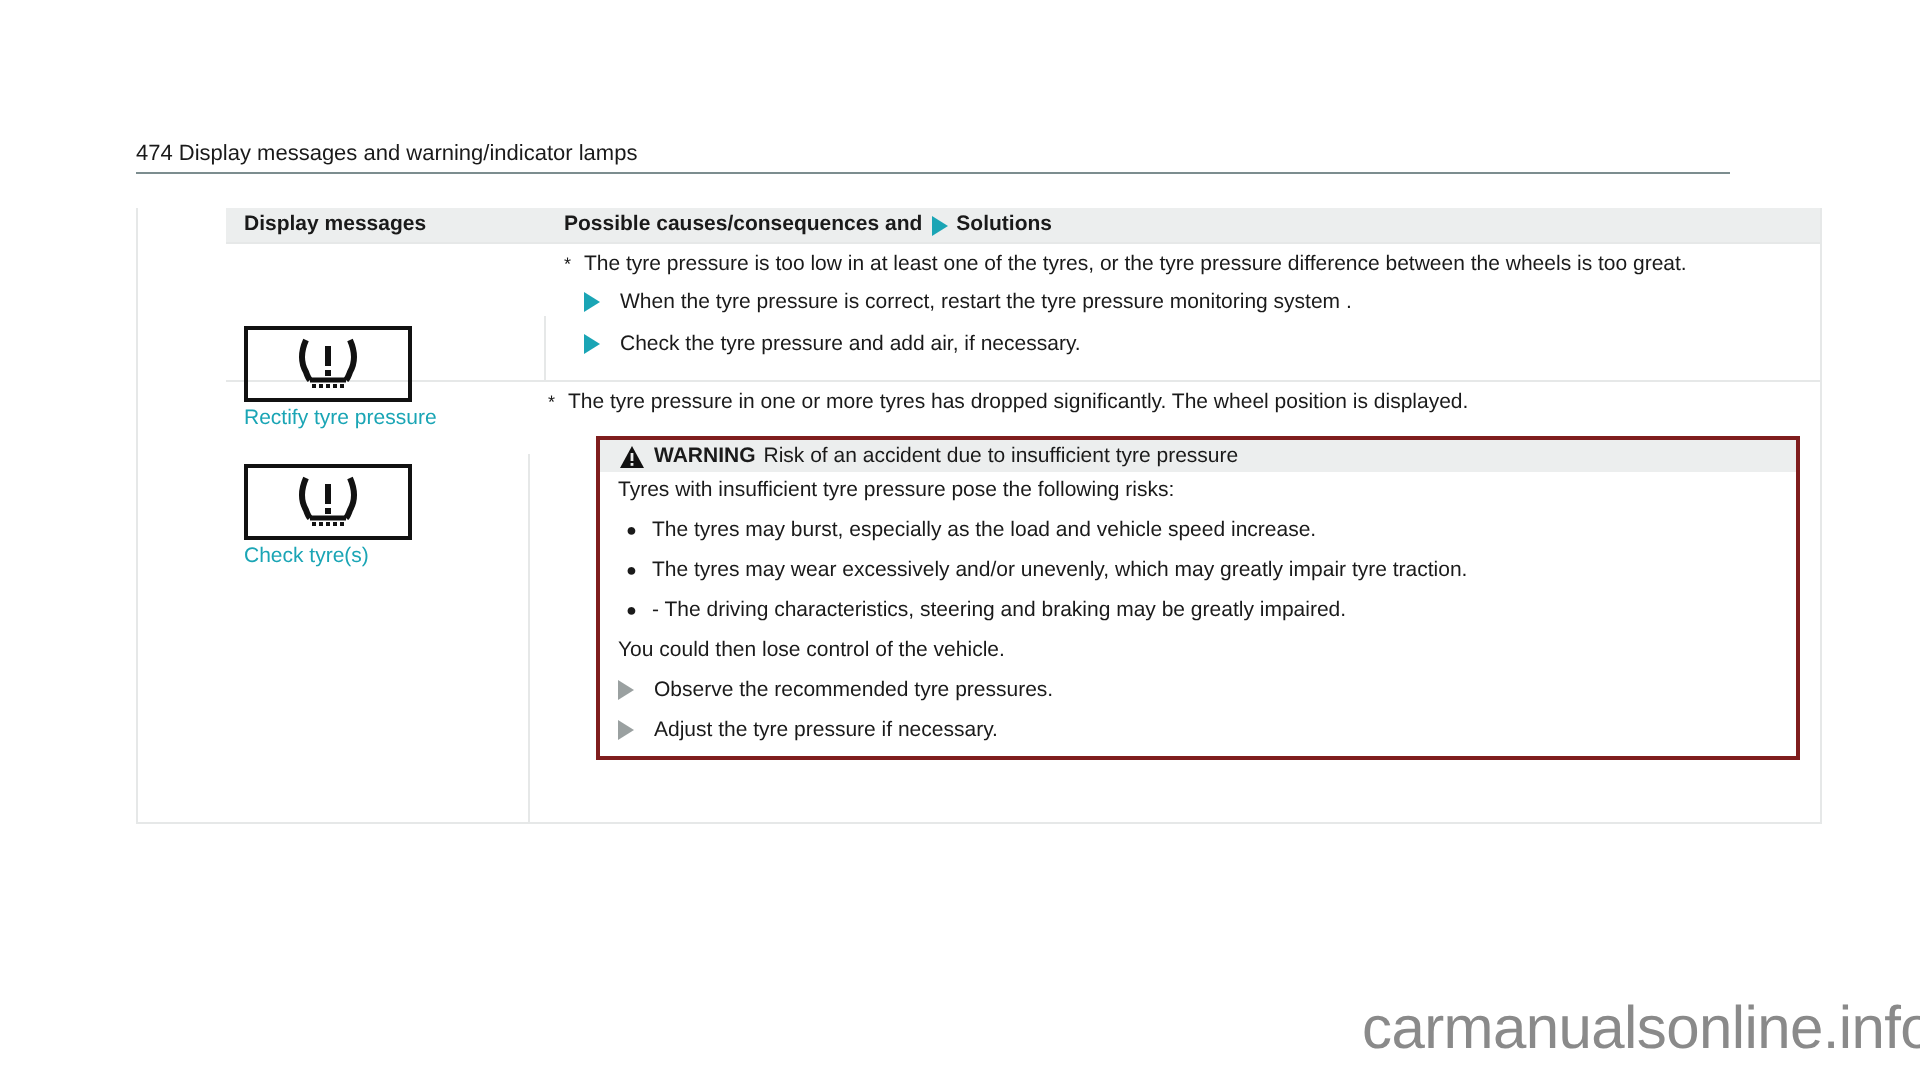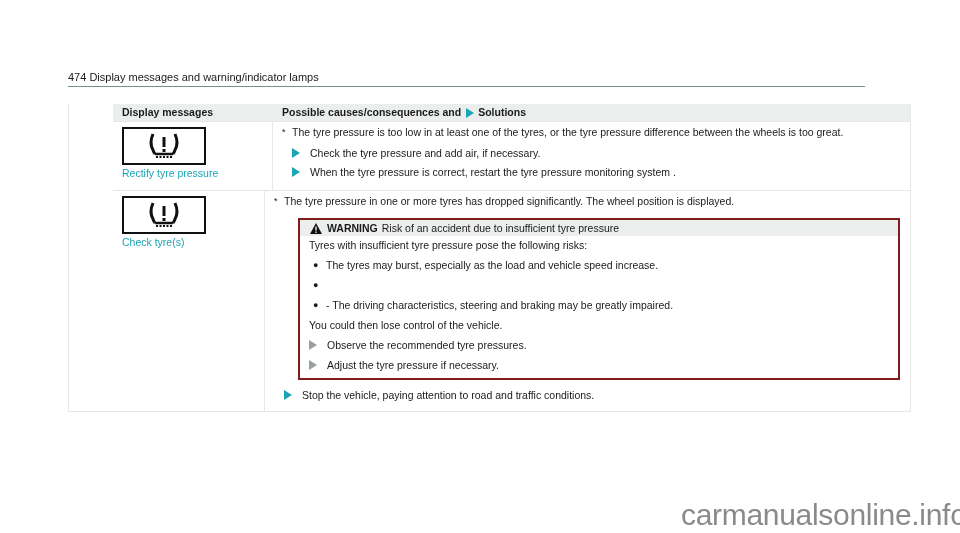--- a/index.html
+++ b/index.html
@@ -19,21 +19,21 @@
     border: 1px solid #e6e8e8; border-top: none;
     font-size: 10.5px; line-height: 13px; padding-left: 44px;
   }
   .thead {
     display: flex; background: #eceeee; height: 17px; align-items: center;
     font-weight: bold; font-size: 10.5px;
   }
   .th1 { width: 152px; padding-left: 9px; }
   .th2 { flex: 1; padding-left: 8px; display: flex; align-items: center; }
   .row { display: flex; border-top: 1px solid #e6e8e8; }
-  .col1 { width: 160px; border-right: 1px solid #e6e8e8; padding: 4px 0 0 9px; box-sizing: border-box; }
+  .col1 { width: 160px; border-right: 1px solid #e6e8e8; padding: 4px 0 0 9px; box-sizing: border-box; margin-top: 36px; }
   .col2 { flex: 1; padding: 4px 10px 6px 9px; }
   .icon-box {
     width: 84px; height: 38px; border: 2px solid #111; box-sizing: border-box;
     display: flex; align-items: center; justify-content: center; margin-top: 1px;
   }
   .msg-label { color: #1aa5b5; font-size: 10.5px; margin-top: 2px; }
   .cause { display: flex; }
   .asterisk { width: 10px; font-size: 9px; }
   .cause-text { flex: 1; }
   .action { display: flex; align-items: flex-start; margin-top: 8px; padding-left: 10px; }
@@ -90,27 +90,27 @@
           <rect x="18.5" y="18" width="3" height="3" fill="#111"></rect>
         </svg>
       </div>
       <div class="msg-label">Rectify tyre pressure</div>
     </div>
     <div class="col2">
       <div class="cause">
         <span class="asterisk">*</span>
         <span class="cause-text">The tyre pressure is too low in at least one of the tyres, or the tyre pressure difference between the wheels is too great.</span>
       </div>
+      <div class="action" style="margin-top:6px;">
+        <span class="arrow"></span>
+        <span>When the tyre pressure is correct, restart the tyre pressure monitoring system .</span>
+      </div>
       <div class="action">
         <span class="arrow"></span>
         <span>Check the tyre pressure and add air, if necessary.</span>
-      </div>
-      <div class="action" style="margin-top:6px;">
-        <span class="arrow"></span>
-        <span>When the tyre pressure is correct, restart the tyre pressure monitoring system .</span>
       </div>
     </div>
   </div>
 
   <div class="row" style="height:220px;">
     <div class="col1">
       <div class="icon-box">
         <svg width="40" height="30" viewBox="0 0 40 30">
           <path d="M9 3 Q5 12 9 19 Q10 22 11 23" fill="none" stroke="#111" stroke-width="3"></path>
           <path d="M31 3 Q35 12 31 19 Q30 22 29 23" fill="none" stroke="#111" stroke-width="3"></path>
@@ -139,38 +139,35 @@
           <span>Risk of an accident due to insufficient tyre pressure</span>
         </div>
         <div class="warning-body">
           <div class="wb-line">Tyres with insufficient tyre pressure pose the following risks:</div>
           <div class="bullet">
             <span class="dot">●</span>
             <span>The tyres may burst, especially as the load and vehicle speed increase.</span>
           </div>
           <div class="bullet">
             <span class="dot">●</span>
+            <span>The tyres may wear excessively and/or unevenly, which may greatly impair tyre traction.</span>
           </div>
           <div class="bullet">
             <span class="dot">●</span>
             <span>- The driving characteristics, steering and braking may be greatly impaired.</span>
           </div>
           <div class="wb-line">You could then lose control of the vehicle.</div>
           <div class="action">
             <span class="arrow grey"></span>
             <span>Observe the recommended tyre pressures.</span>
           </div>
           <div class="action">
             <span class="arrow grey"></span>
             <span>Adjust the tyre pressure if necessary.</span>
           </div>
         </div>
       </div>
 
-      <div class="action" style="margin-top:9px;">
-        <span class="arrow"></span>
-        <span>Stop the vehicle, paying attention to road and traffic conditions.</span>
-      </div>
     </div>
   </div>
 </div>
 
 <div class="watermark">carmanualsonline.info</div>
 
 </body></html>

